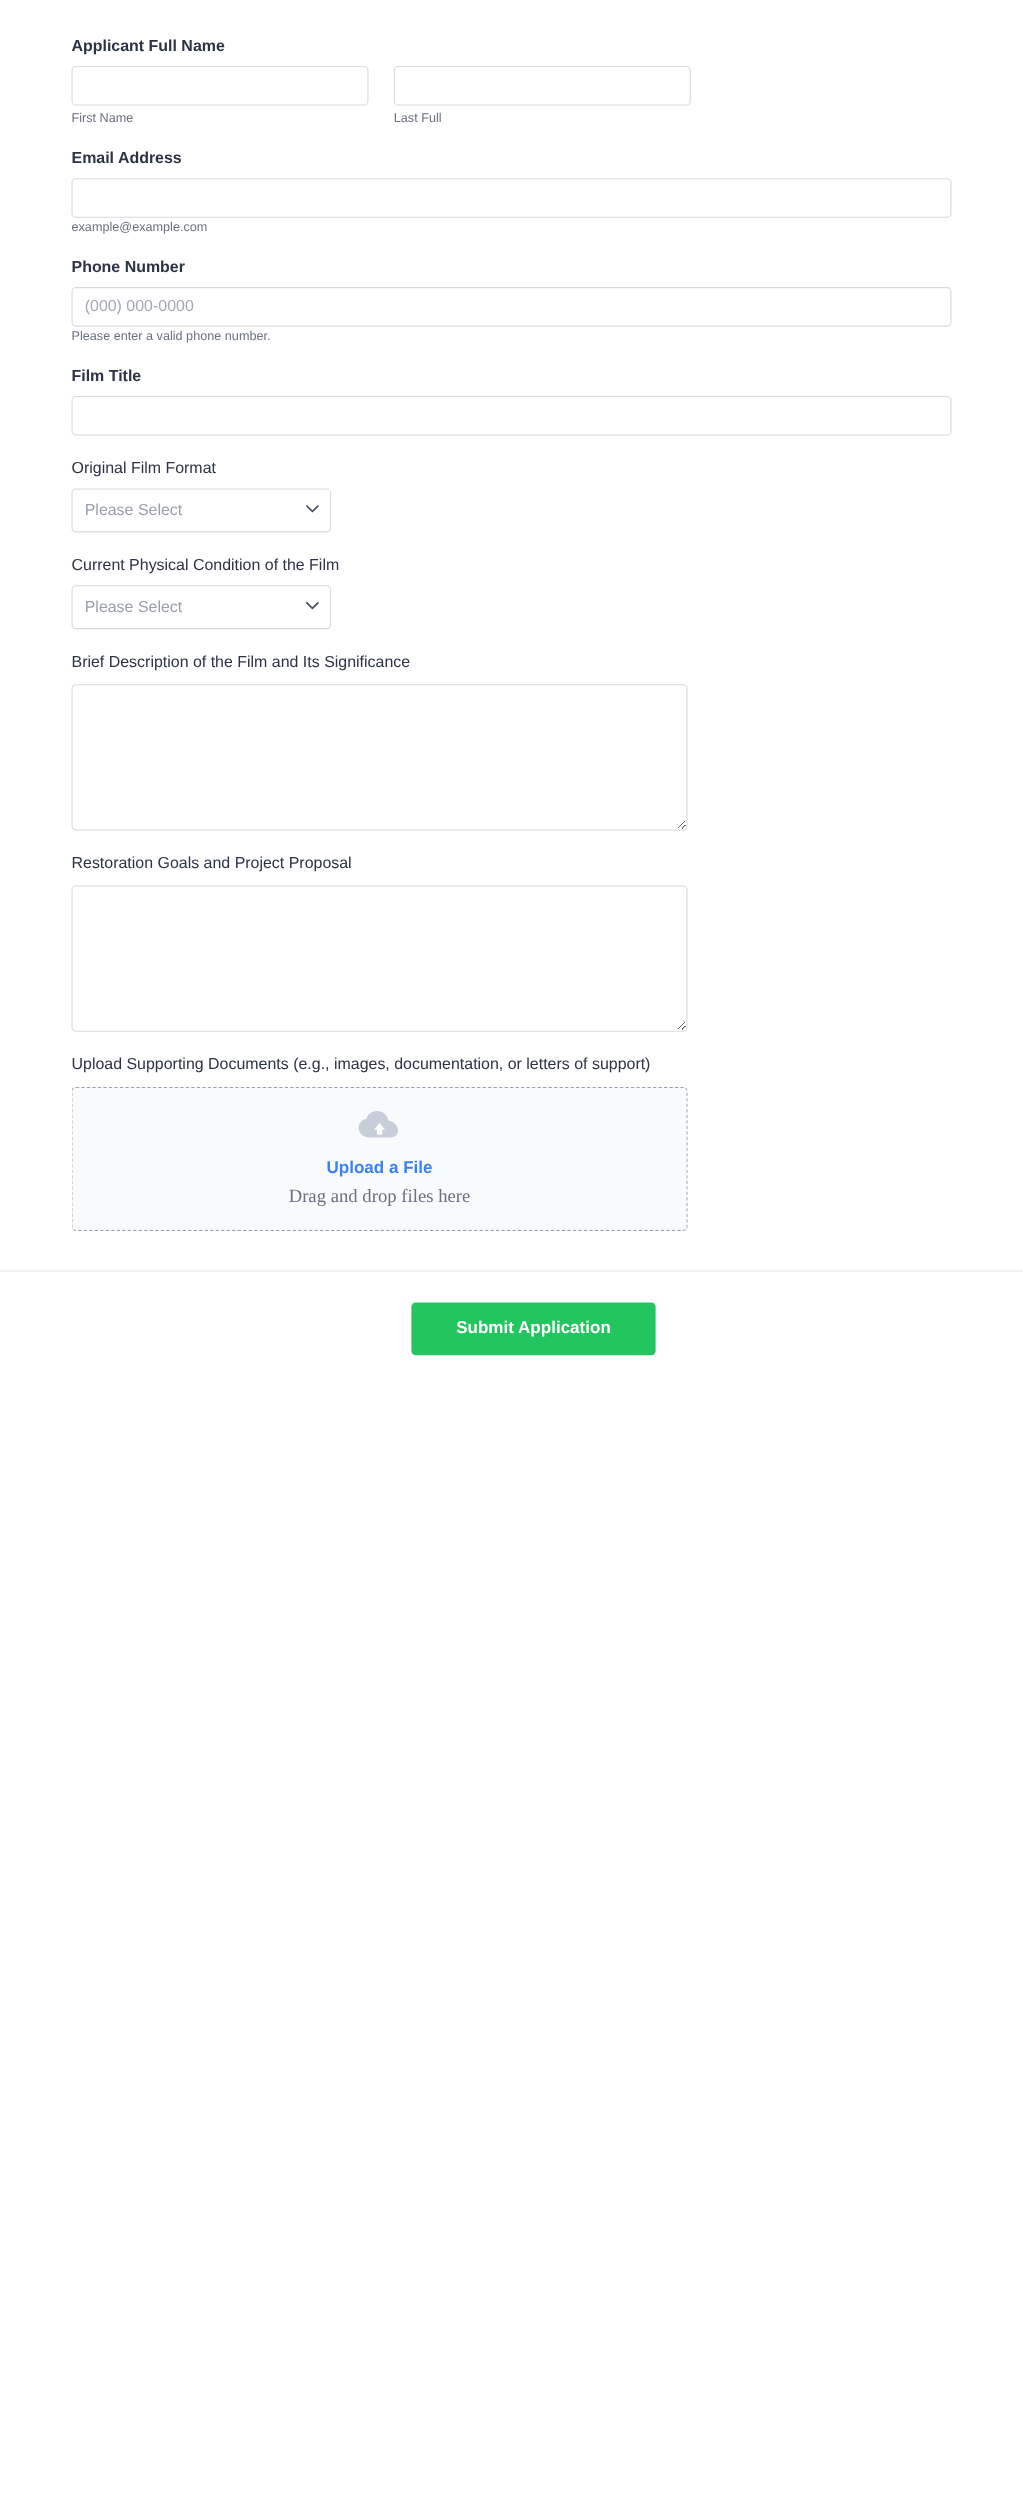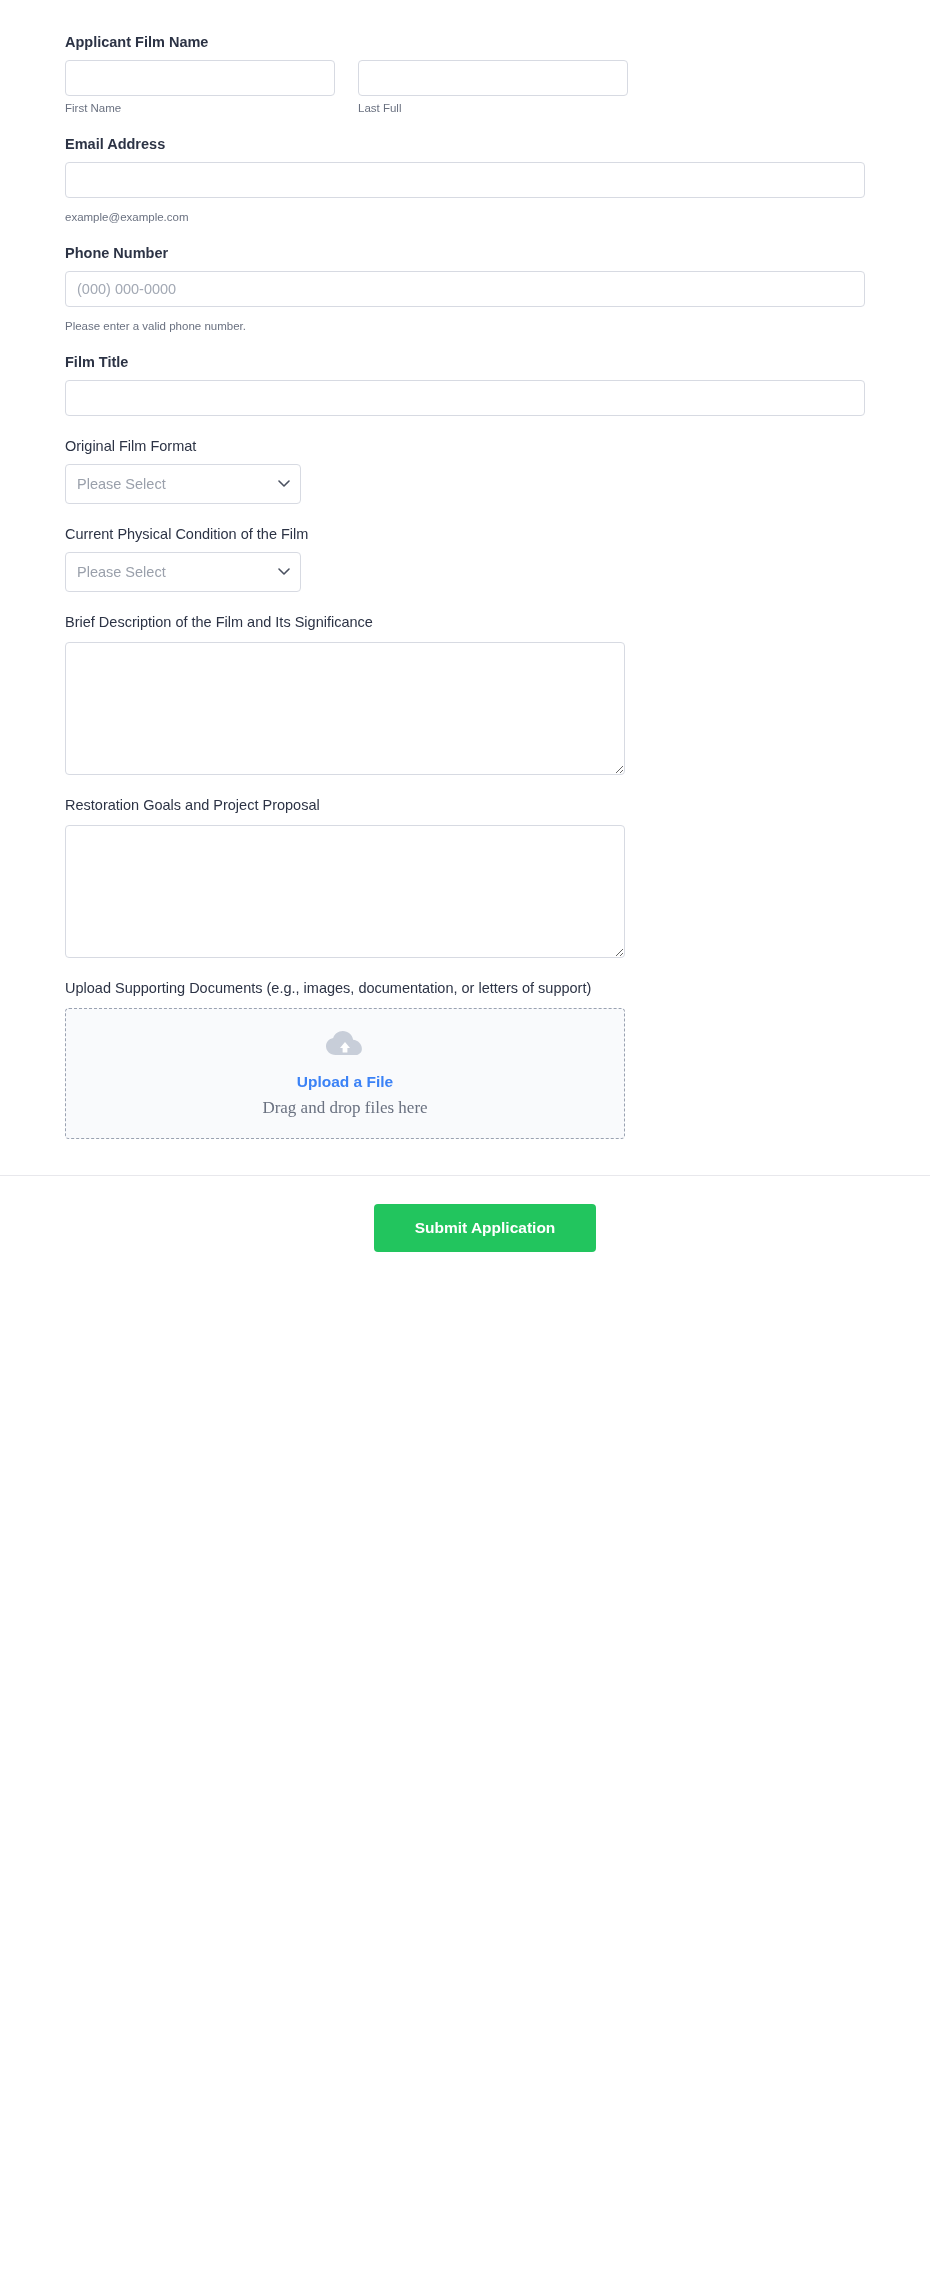--- a/index.html
+++ b/index.html
@@ -58,21 +58,21 @@
   }
   .sub-label {
     font-size: 11.5px;
     color: #6a7180;
     margin-top: 6px;
     display: block;
   }
   .hint {
     font-size: 11.5px;
     color: #6a7180;
-    margin-top: 13px;
+    margin-top: 3px;
     display: block;
   }
   input[type="text"],
   input[type="email"],
   input[type="tel"],
   select,
   textarea {
     font-family: "Liberation Sans", sans-serif;
     font-size: 14.5px;
     color: #2c3345;
@@ -171,21 +171,21 @@
 </style>
 </head>
 <body>
 
 <div class="form-wrap">
 
 
   <div class="form-body">
 
     <div class="field">
-      <label class="field-label strong">Applicant Film Name</label>
+      <label class="field-label strong">Applicant Full Name</label>
       <div class="row2">
         <div class="col">
           <input type="text" value="" placeholder="" style="">
           <span class="sub-label">First Name</span>
         </div>
         <div class="col">
           <input type="text" value="" placeholder="" style="">
           <span class="sub-label">Last Full</span>
         </div>
       </div>

